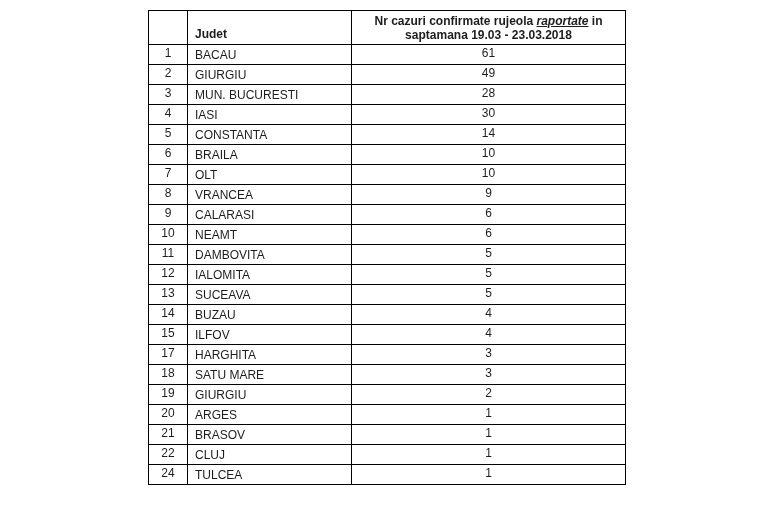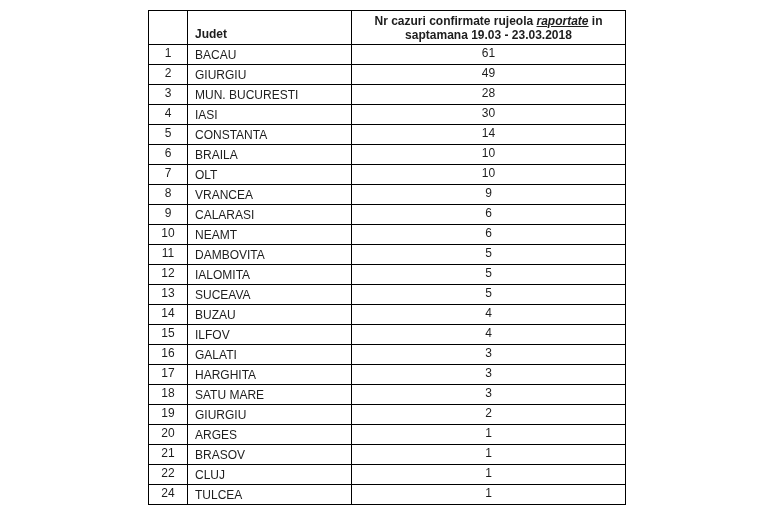--- a/index.html
+++ b/index.html
@@ -169,25 +169,20 @@
           <td class="c-nr">14</td>
           <td class="c-judet">BUZAU</td>
           <td class="c-value">4</td>
         </tr>
         <tr>
           <td class="c-nr">15</td>
           <td class="c-judet">ILFOV</td>
           <td class="c-value">4</td>
         </tr>
         <tr>
-          <td class="c-nr">16</td>
-          <td class="c-judet">GALATI</td>
-          <td class="c-value">3</td>
-        </tr>
-        <tr>
           <td class="c-nr">17</td>
           <td class="c-judet">HARGHITA</td>
           <td class="c-value">3</td>
         </tr>
         <tr>
           <td class="c-nr">18</td>
           <td class="c-judet">SATU MARE</td>
           <td class="c-value">3</td>
         </tr>
         <tr>

